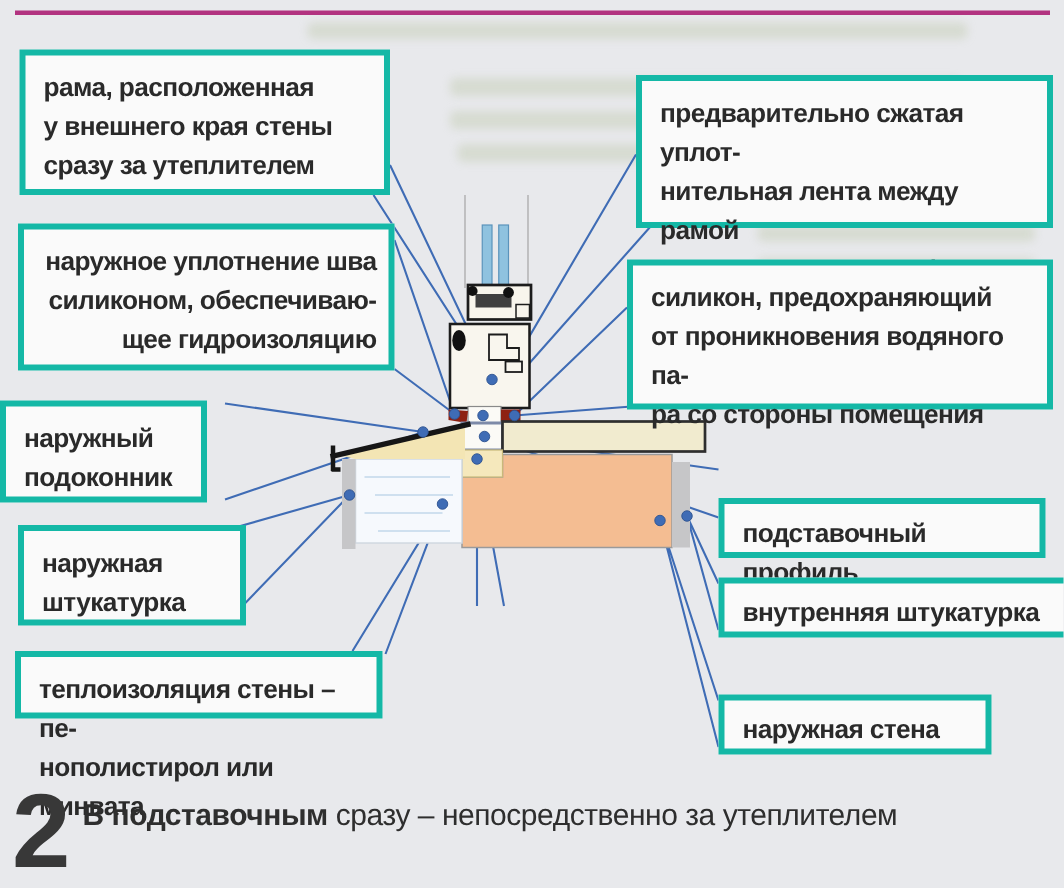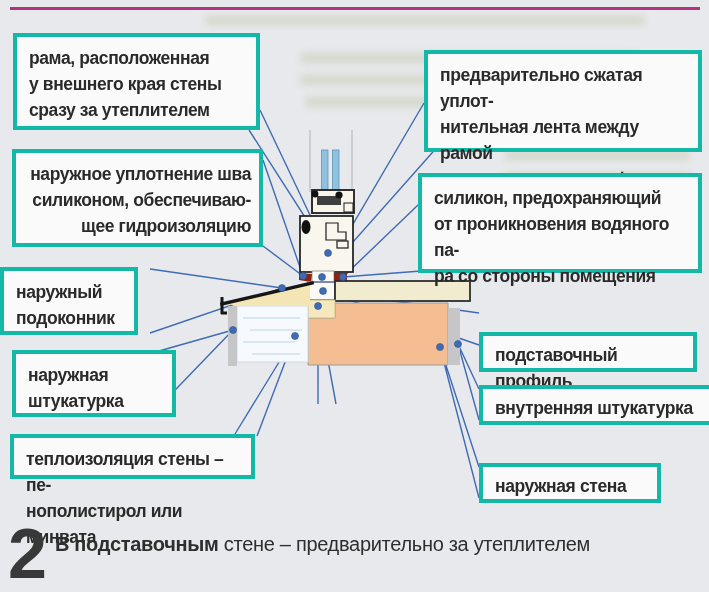--- a/index.html
+++ b/index.html
@@ -13,21 +13,21 @@
   .ghost{position:absolute;background:rgba(176,188,148,0.30);filter:blur(3px);border-radius:4px;}
 
   
   .callout{position:absolute;background:#fafafa;border:4px solid #14b8a6;
            color:#2a2a2a;font-size:17.5px;line-height:26px;font-weight:700;
            letter-spacing:-0.4px;white-space:pre-line;box-sizing:border-box;
            padding:8px 8px 0 12px;z-index:3;}
   .c-frame{left:13px;top:33px;width:247px;height:97px;}
   .c-extseal{left:12px;top:149px;width:251px;height:98px;text-align:right;}
   .c-extsill{left:0;top:267px;width:138px;height:68px;}
-  .c-extplaster{left:12px;top:350px;width:164px;height:67px;}
+  .c-extplaster{left:12px;top:350px;width:152px;height:67px;}
   .c-insulation{left:10px;top:434px;width:245px;height:45px;}
   .c-tape{left:424px;top:50px;width:278px;height:102px;}
   .c-silicone{left:418px;top:173px;width:284px;height:100px;}
   .c-subprofile{left:479px;top:308px;width:218px;height:40px;padding-top:6px;margin-top:24px;}
   .c-intplaster{left:479px;top:385px;width:248px;height:40px;padding-top:6px;}
   .c-extwall{left:479px;top:463px;width:182px;height:40px;padding-top:6px;}
   .c-foam{left:283px;top:404px;width:164px;height:96px;}
 
   .diagram-svg{position:absolute;left:0;top:0;width:709px;height:592px;z-index:2;}
 
@@ -145,16 +145,16 @@
 и подставочным профилем</div>
   <div class="callout c-silicone">силикон, предохраняющий
 от проникновения водяного па-
 ра со стороны помещения</div>
   <div class="callout c-subprofile">подставочный профиль</div>
   <div class="callout c-intplaster">внутренняя штукатурка</div>
   <div class="callout c-extwall">наружная стена</div>
 
   <div class="caption">
     <span class="caption-number">2</span>
-    <span class="caption-text"><b>В подставочным</b><span> стене – предварительно за утеплителем</span></span>
+    <span class="caption-text"><b>В подставочным</b><span> сразу – непосредственно за утеплителем</span></span>
   </div>
 
 </div>
 
 </body></html>

